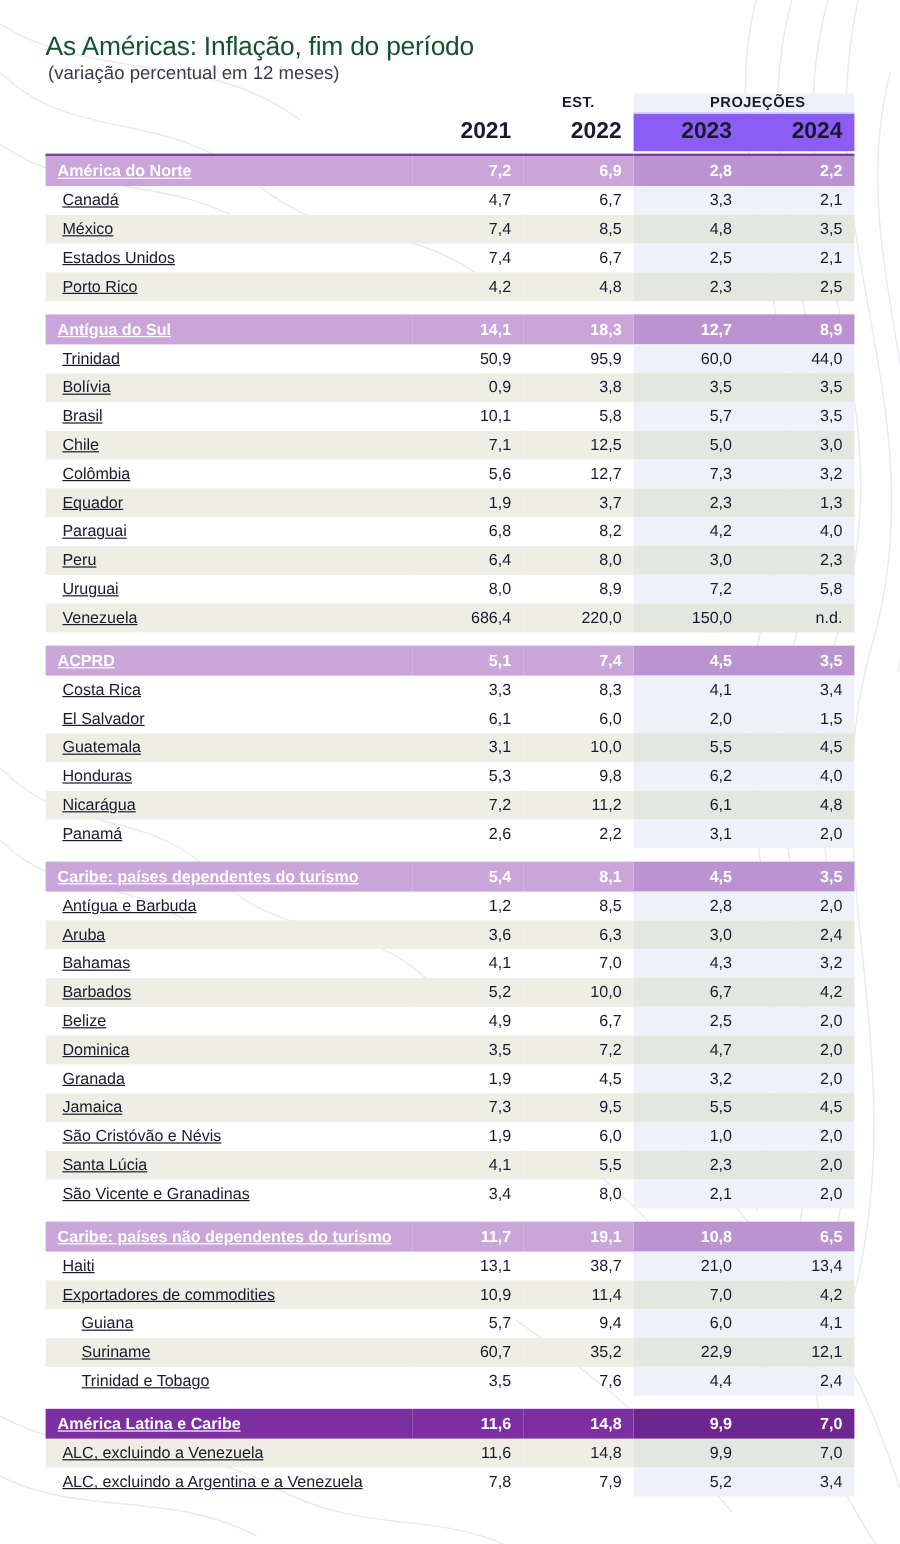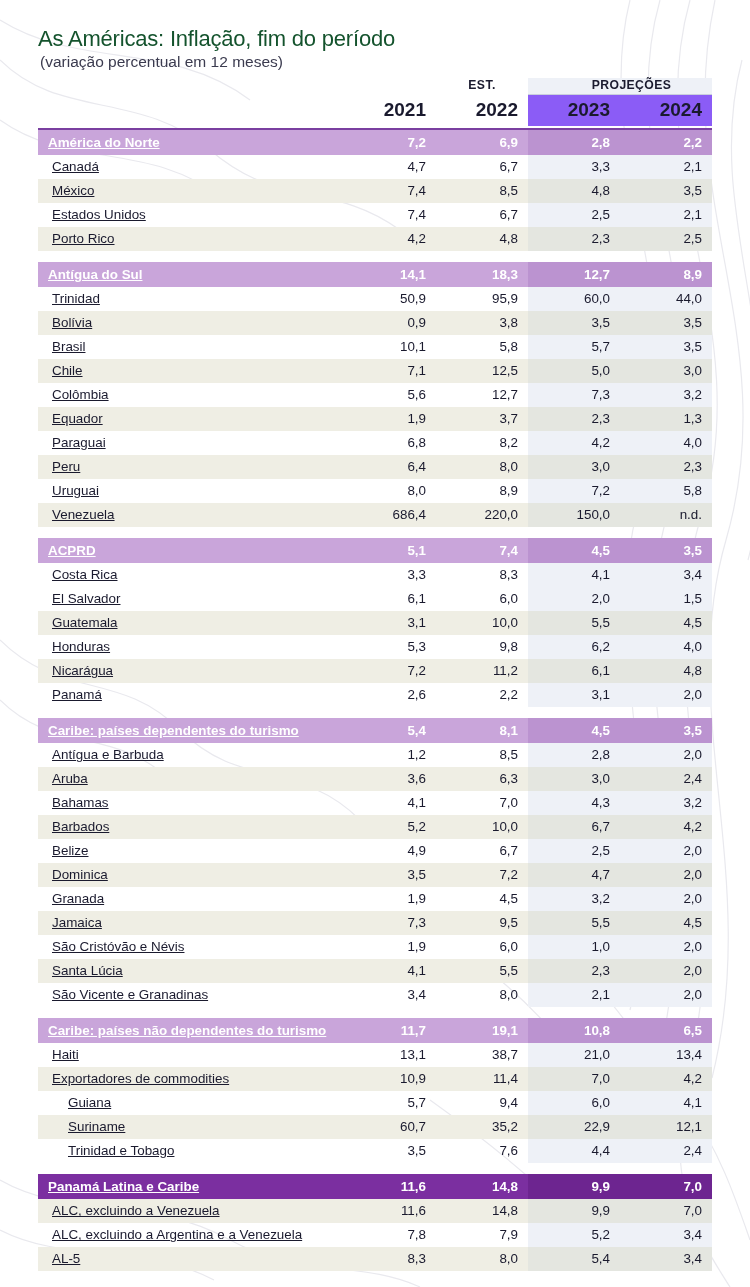--- a/index.html
+++ b/index.html
@@ -494,43 +494,36 @@
           <td class="name indent1">Trinidad e Tobago</td>
           <td class="num">3,5</td>
           <td class="num">7,6</td>
           <td class="num proj">4,4</td>
           <td class="num proj">2,4</td>
         </tr>
         <tr class="spacer">
           <td colspan="5"></td>
         </tr>
         <tr class="total">
-          <td class="name">Panamá Latina e Caribe</td>
+          <td class="name">América Latina e Caribe</td>
           <td class="num">11,6</td>
           <td class="num">14,8</td>
           <td class="num proj">9,9</td>
           <td class="num proj">7,0</td>
         </tr>
         <tr class="alt">
           <td class="name">ALC, excluindo a Venezuela</td>
           <td class="num">11,6</td>
           <td class="num">14,8</td>
           <td class="num proj">9,9</td>
           <td class="num proj">7,0</td>
         </tr>
         <tr class="">
           <td class="name">ALC, excluindo a Argentina e a Venezuela</td>
           <td class="num">7,8</td>
           <td class="num">7,9</td>
           <td class="num proj">5,2</td>
           <td class="num proj">3,4</td>
         </tr>
-        <tr class="alt">
-          <td class="name">AL-5</td>
-          <td class="num">8,3</td>
-          <td class="num">8,0</td>
-          <td class="num proj">5,4</td>
-          <td class="num proj">3,4</td>
-        </tr>
       </tbody>
   </table>
 
 </div>
 
 </body></html>

